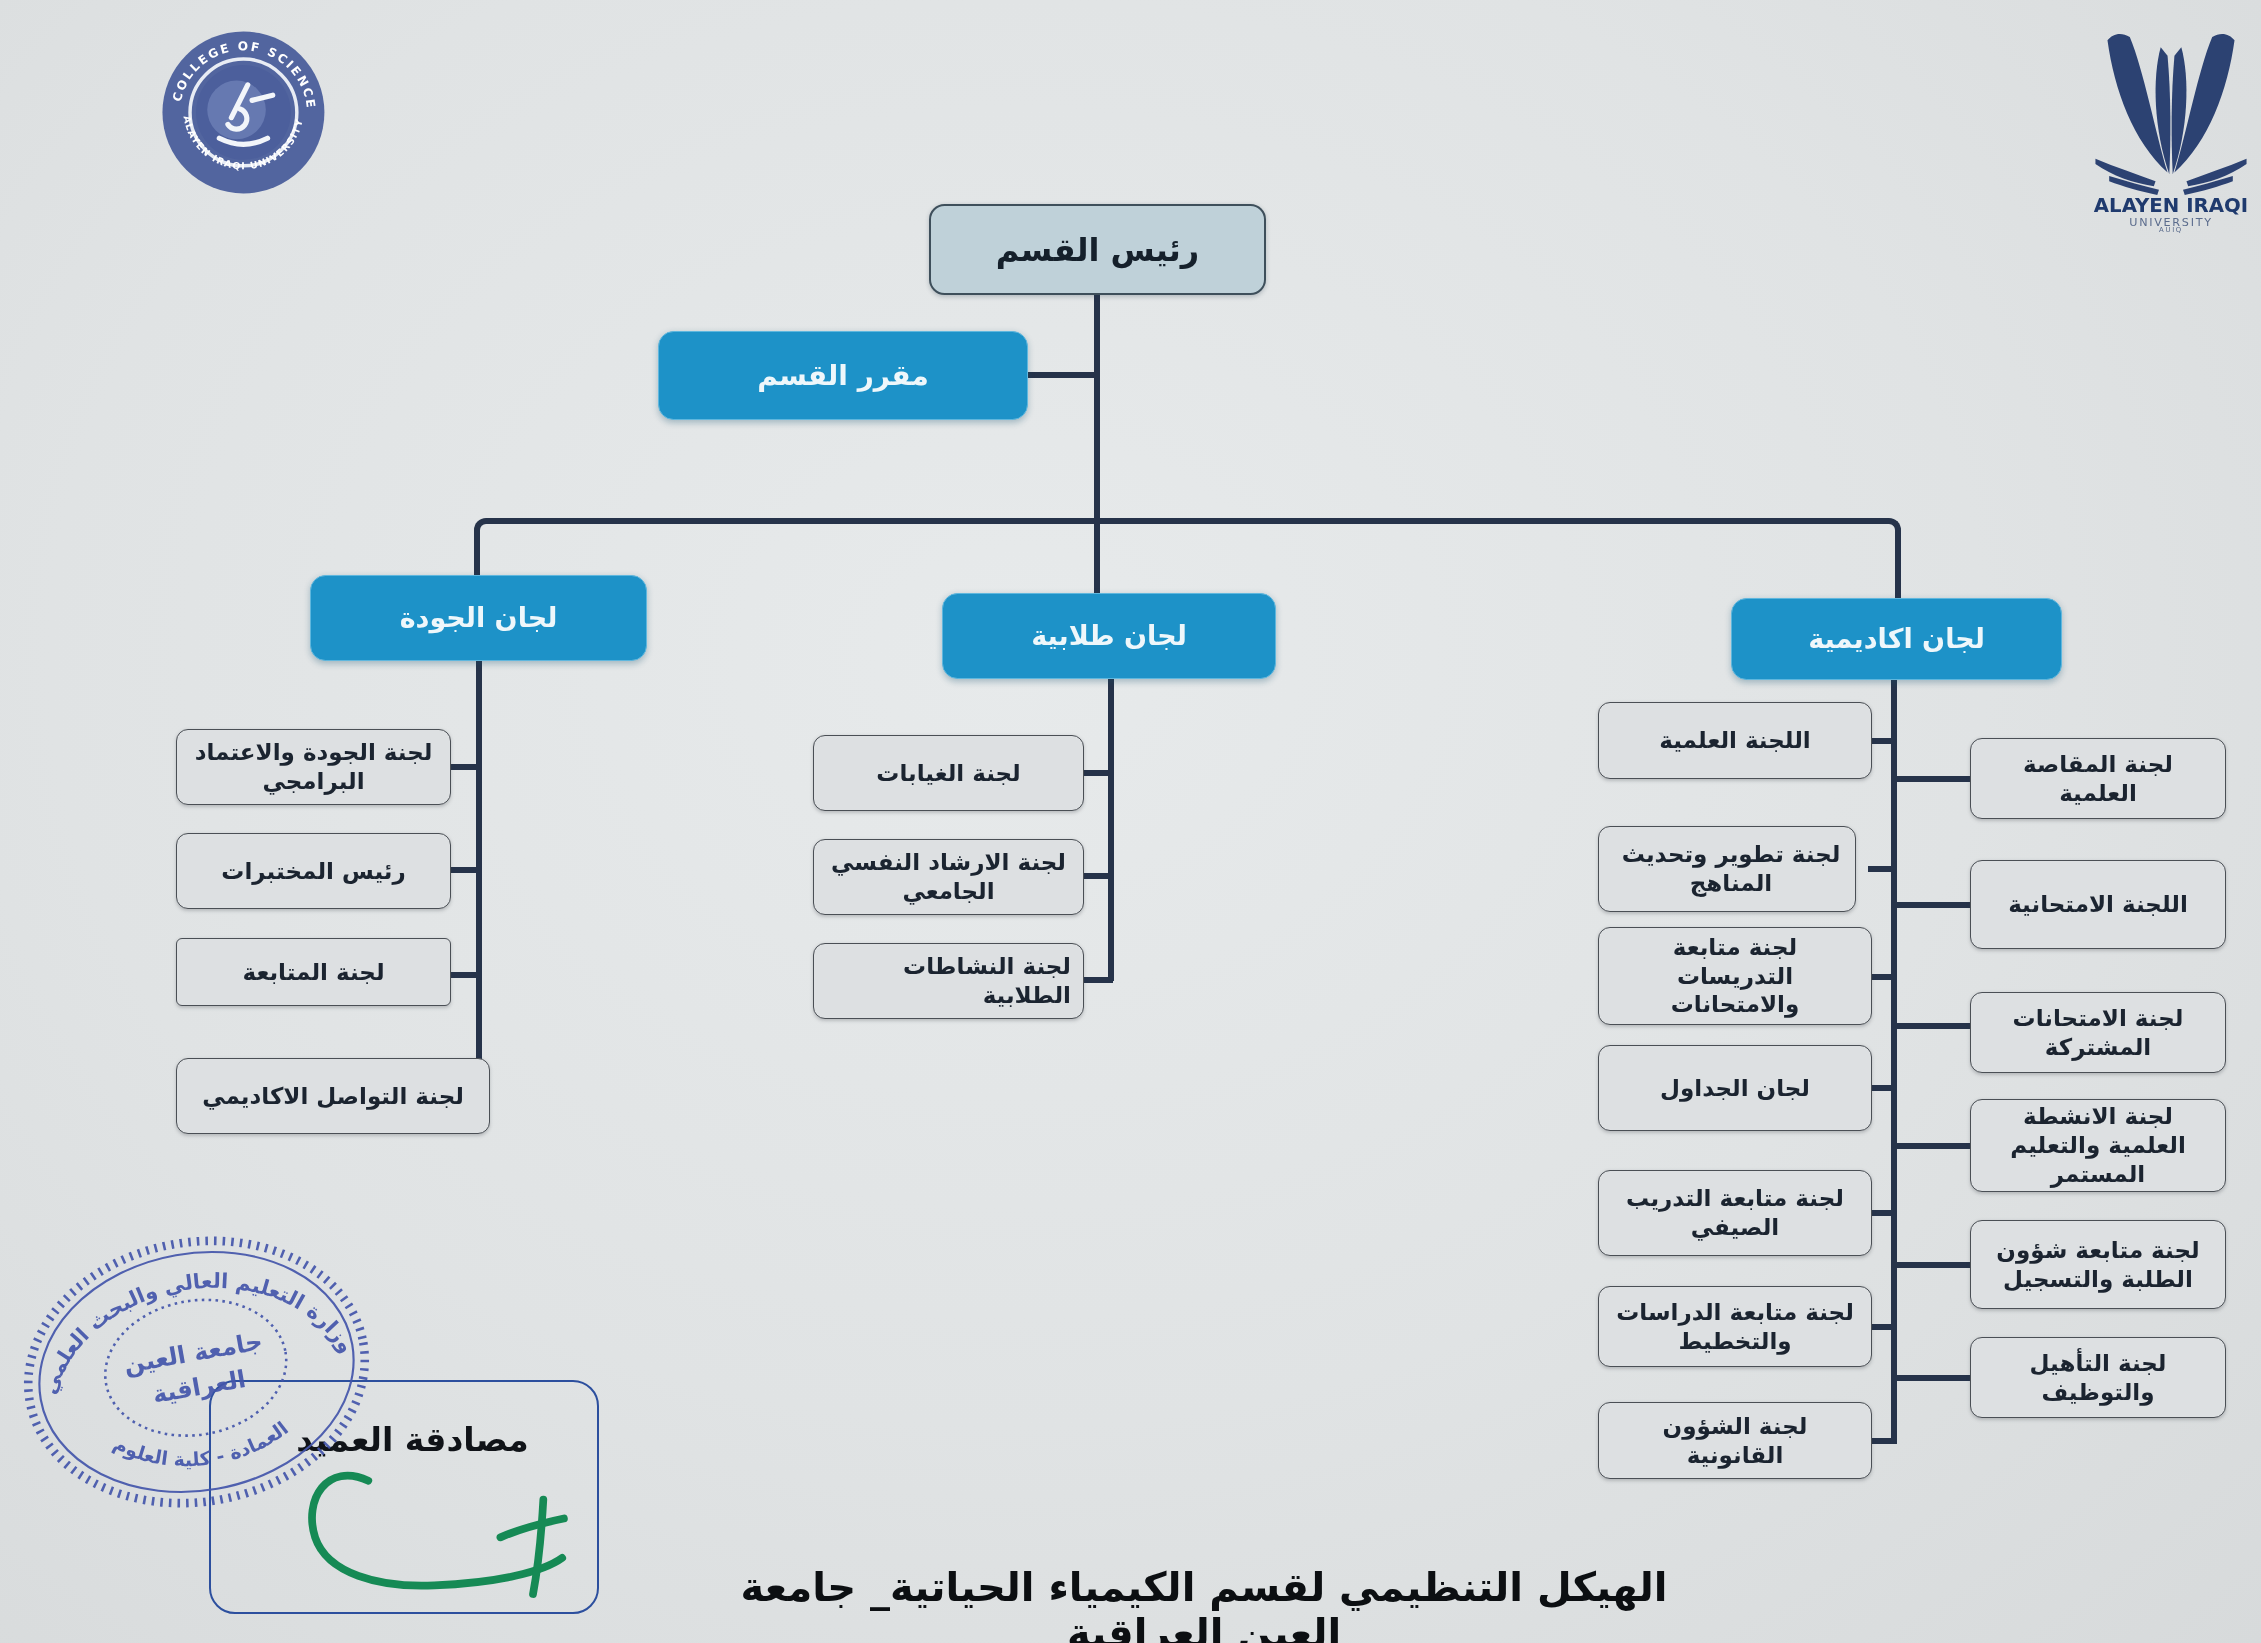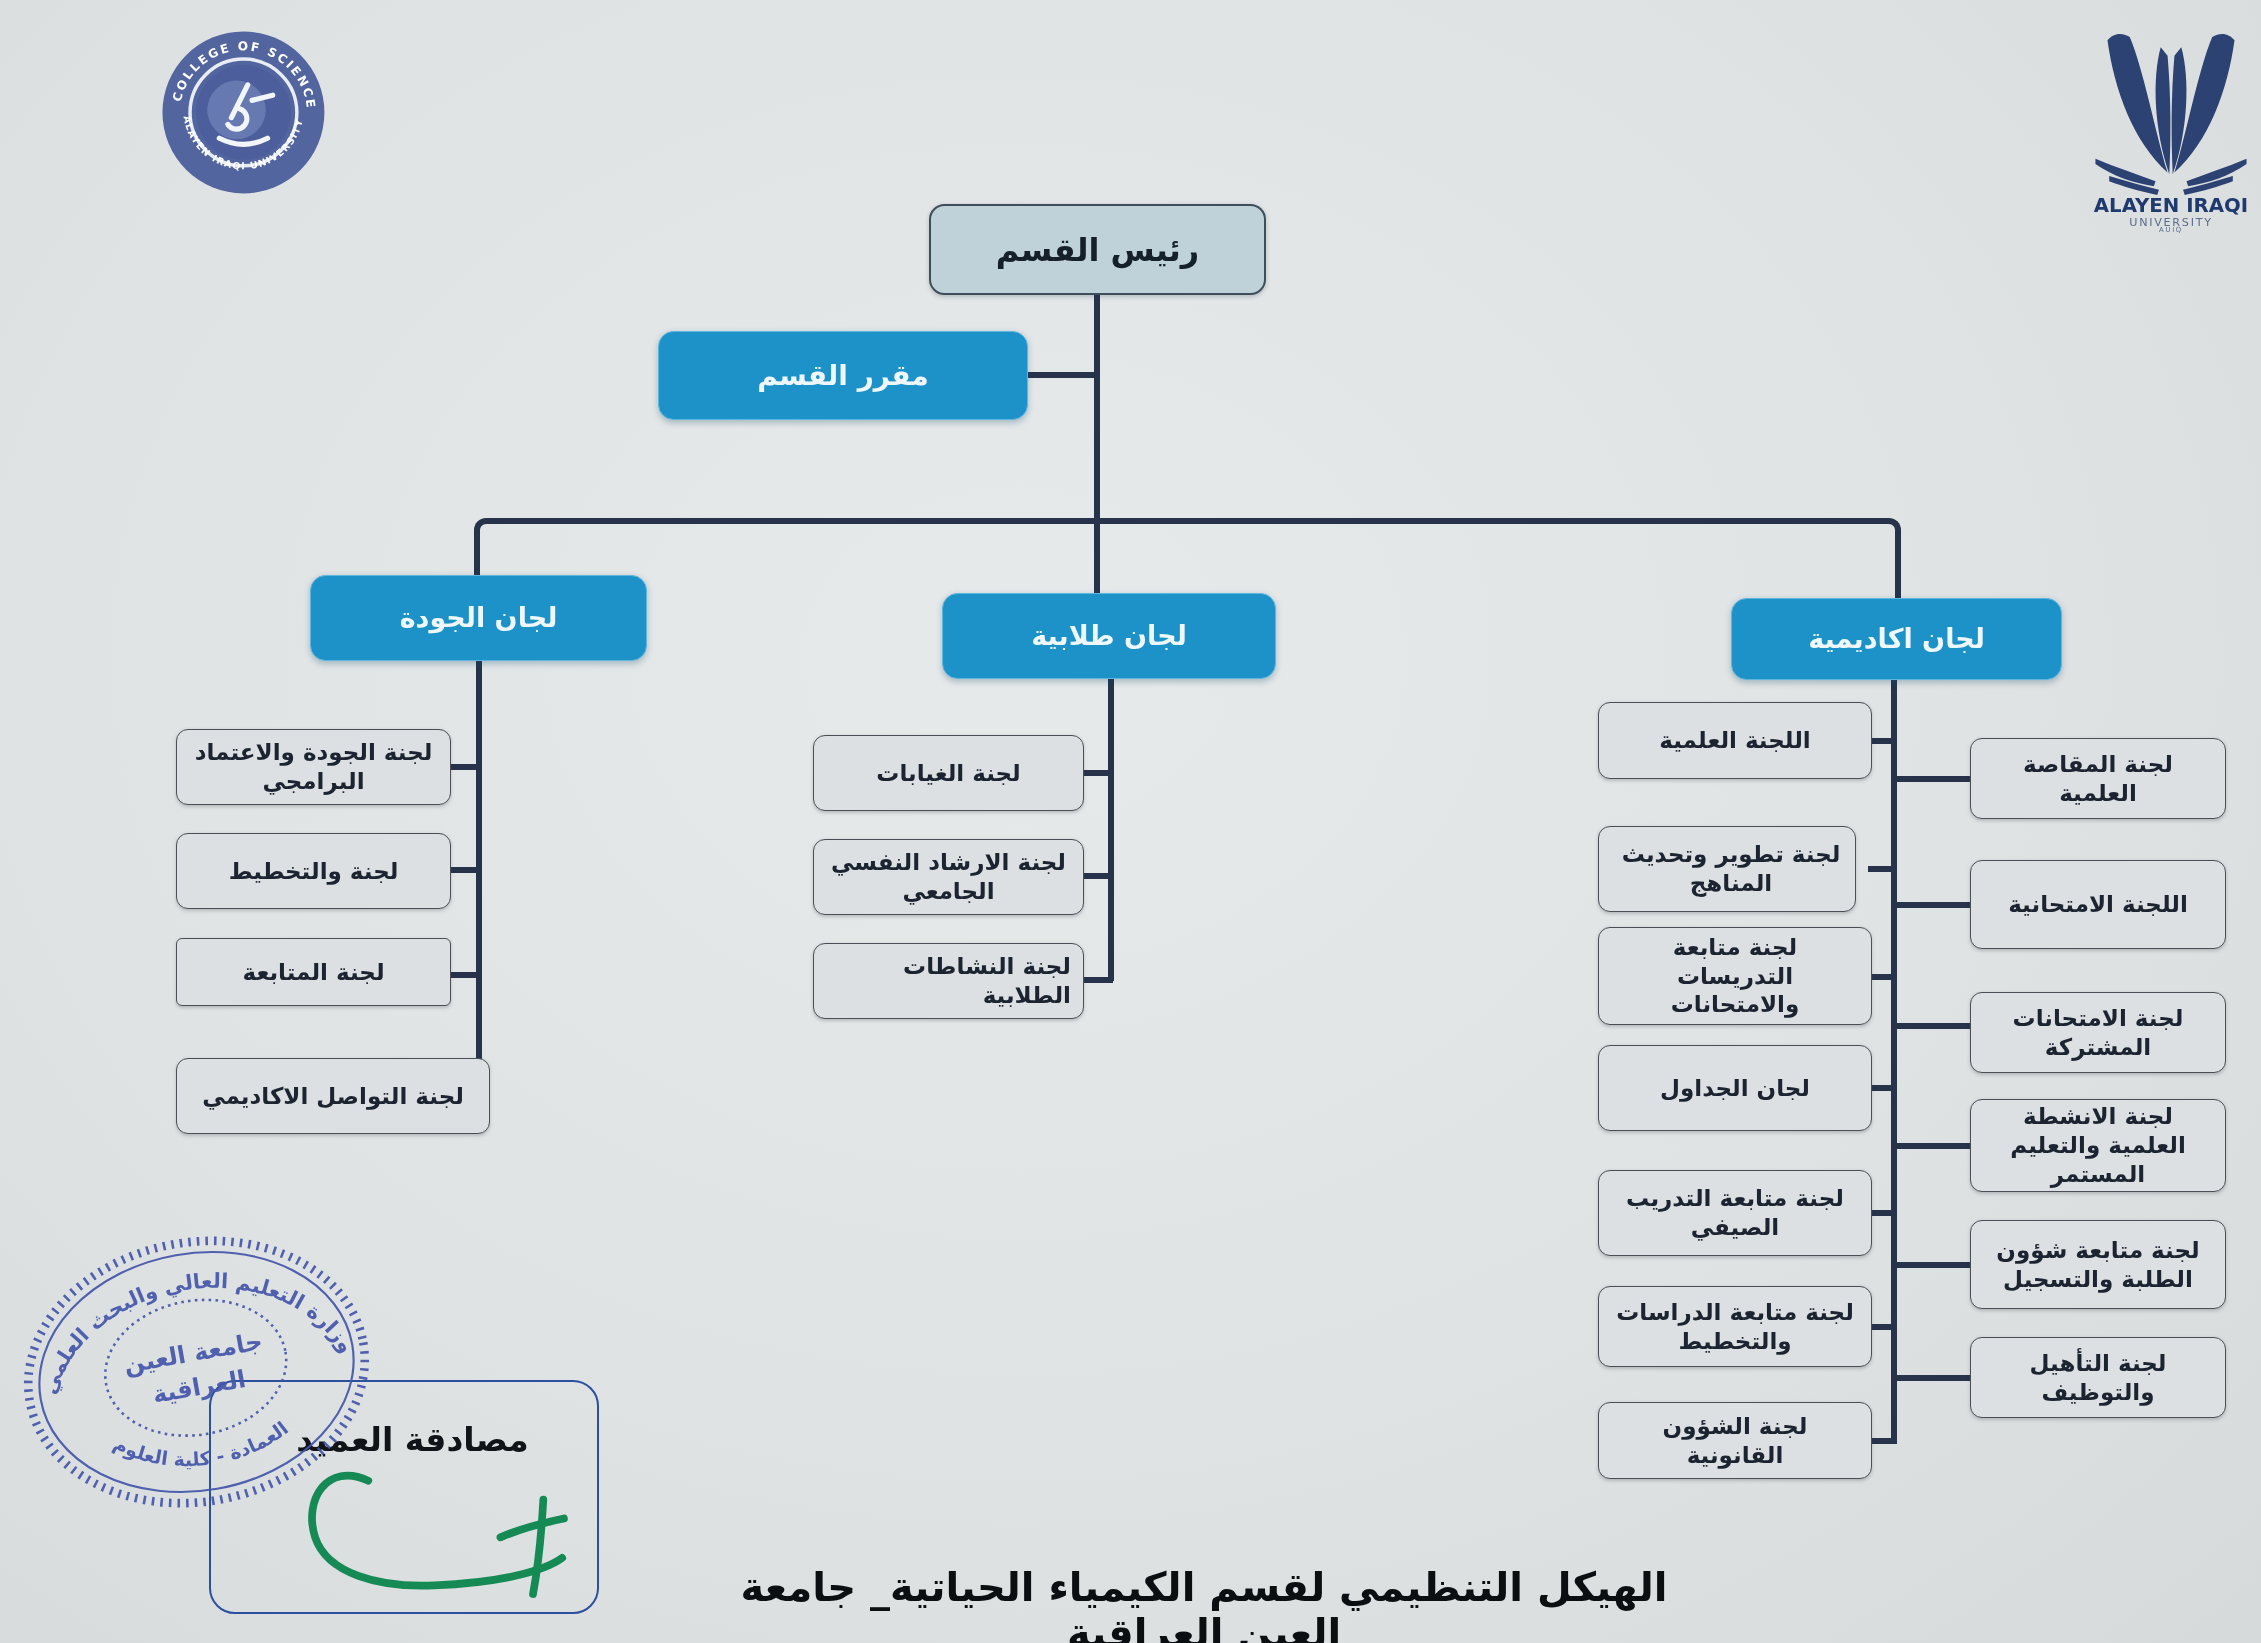--- a/index.html
+++ b/index.html
@@ -100,21 +100,21 @@
 
   <div class="node node-root" style="left:929px;top:204px;width:337px;height:91px;">رئيس القسم</div>
 
   <div class="node node-blue" style="left:658px;top:331px;width:370px;height:89px;font-size:28px;">مقرر القسم</div>
 
   <div class="node node-blue" style="left:310px;top:575px;width:337px;height:86px;">لجان الجودة</div>
   <div class="node node-blue" style="left:942px;top:593px;width:334px;height:86px;">لجان طلابية</div>
   <div class="node node-blue" style="left:1731px;top:598px;width:331px;height:82px;">لجان اكاديمية</div>
 
   <div class="node node-leaf" style="left:176px;top:729px;width:275px;height:76px;">لجنة الجودة والاعتماد البرامجي</div>
-  <div class="node node-leaf" style="left:176px;top:833px;width:275px;height:76px;">لجنة والتخطيط</div>
+  <div class="node node-leaf" style="left:176px;top:833px;width:275px;height:76px;">رئيس المختبرات</div>
   <div class="node node-leaf" style="left:176px;top:938px;width:275px;height:68px;border-radius:6px;">لجنة المتابعة</div>
   <div class="node node-leaf" style="left:176px;top:1058px;width:314px;height:76px;">لجنة التواصل الاكاديمي</div>
 
   <div class="node node-leaf" style="left:813px;top:735px;width:271px;height:76px;">لجنة الغيابات</div>
   <div class="node node-leaf" style="left:813px;top:839px;width:271px;height:76px;">لجنة الارشاد النفسي الجامعي</div>
   <div class="node node-leaf" style="left:813px;top:943px;width:271px;height:76px;text-align:right;">لجنة النشاطات الطلابية</div>
 
   <div class="node node-leaf" style="left:1598px;top:702px;width:274px;height:77px;">اللجنة العلمية</div>
   <div class="node node-leaf" style="left:1598px;top:826px;width:258px;height:86px;padding-left:20px;">لجنة تطوير وتحديث المناهج</div>
   <div class="node node-leaf" style="left:1598px;top:927px;width:274px;height:98px;">لجنة متابعة التدريسات والامتحانات</div>

